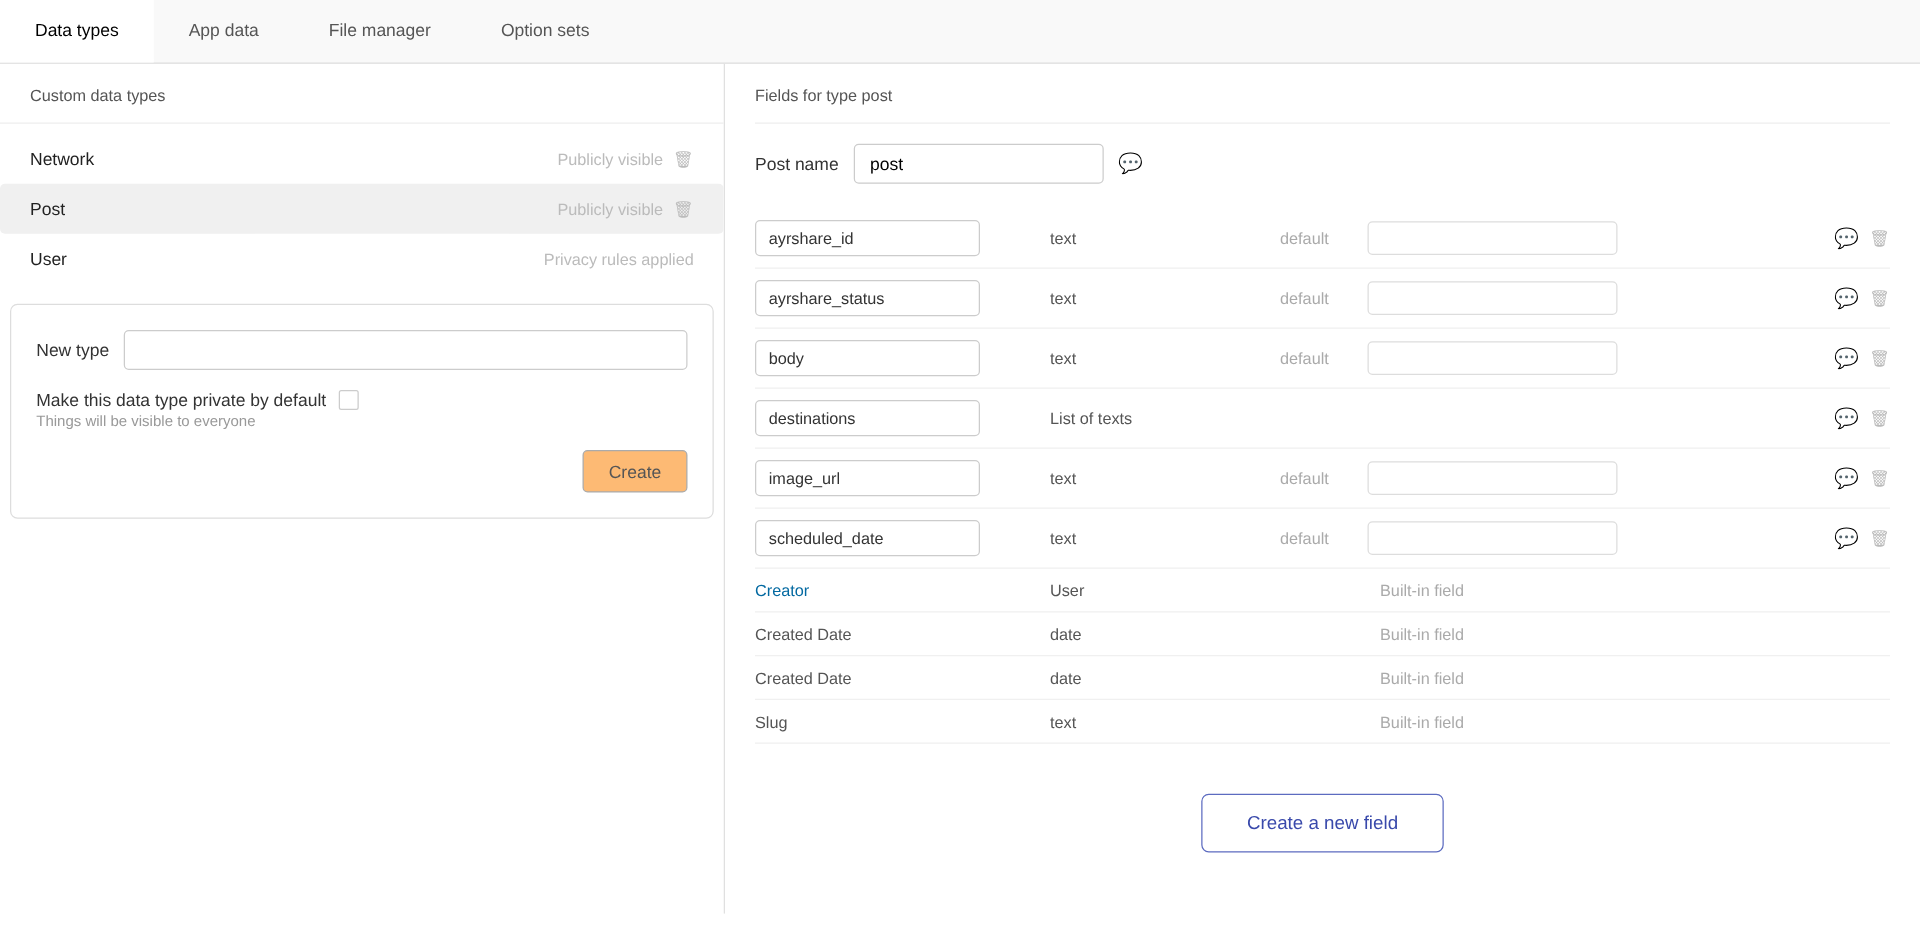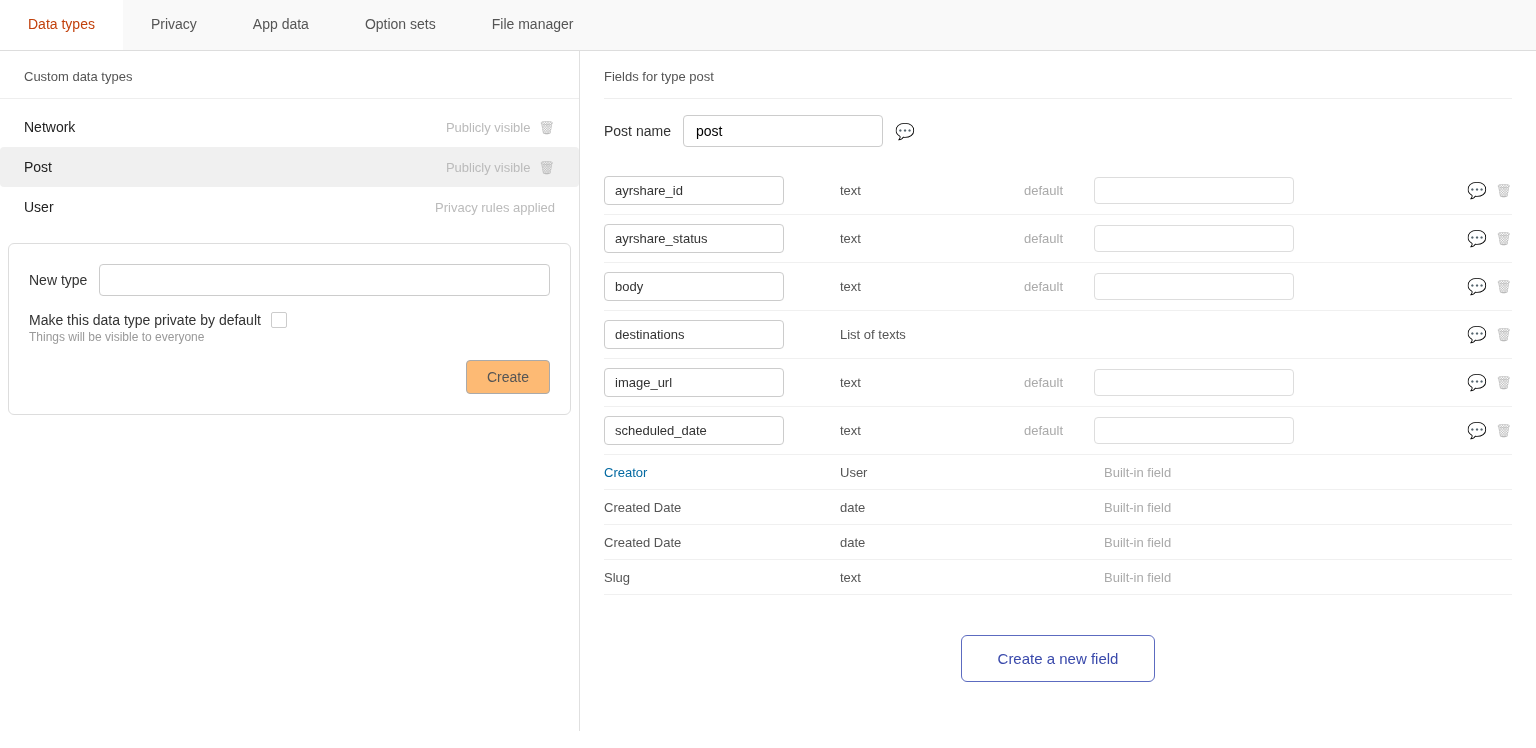--- a/index.html
+++ b/index.html
@@ -16,21 +16,21 @@
       font-size: 14px;
       color: #555;
       border-bottom: 2px solid transparent;
       background: transparent;
       border-top: none;
       border-left: none;
       border-right: none;
     }
     .tab.active {
       background: #fff;
-      color: #c2410c;
+      color: #000000;
       font-weight: 500;
       border-bottom: 2px solid transparent;
       box-shadow: inset 0 -1px 0 #fff;
     }
 
     .main-content {
       display: flex;
       height: calc(748px - 68px);
     }
 
@@ -276,24 +276,23 @@
       font-weight: 500;
     }
 
     .clearfix::after { content: ''; display: table; clear: both; }
   </style>
 </head>
 <body>
 
 <div class="tabs">
 <button class="tab active">Data types</button>
-    <button class="tab">Privacy</button>
     <button class="tab">App data</button>
+    <button class="tab">File manager</button>
     <button class="tab">Option sets</button>
-    <button class="tab">File manager</button>
   </div>
 
 <div class="main-content">
 
   <div class="left-panel">
     <div class="panel-header">Custom data types</div>
     <div class="data-type-list">
     <div class="data-type-item">
           <span class="data-type-name">Network</span>
           <div class="data-type-status">

